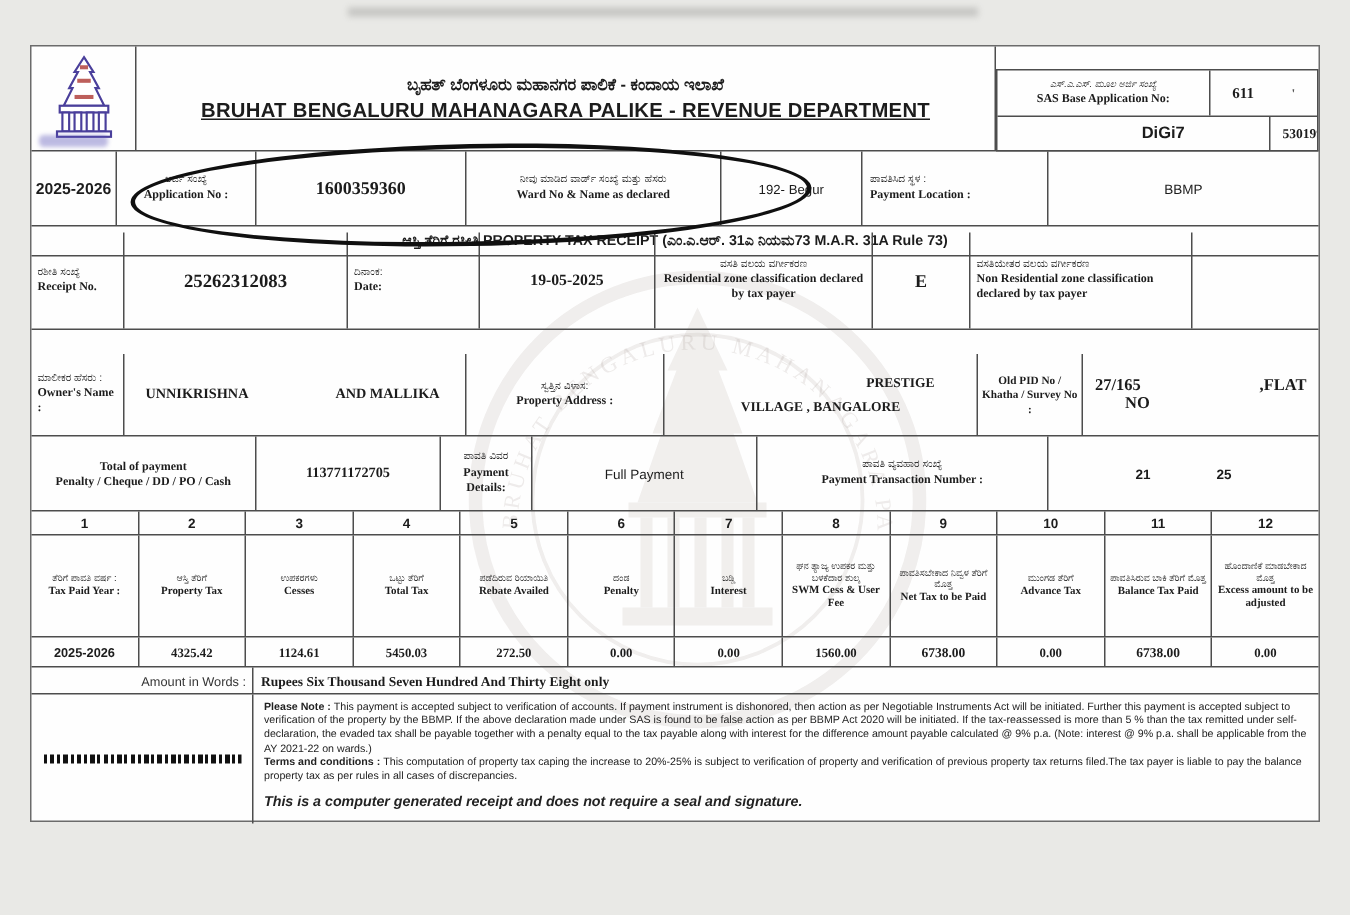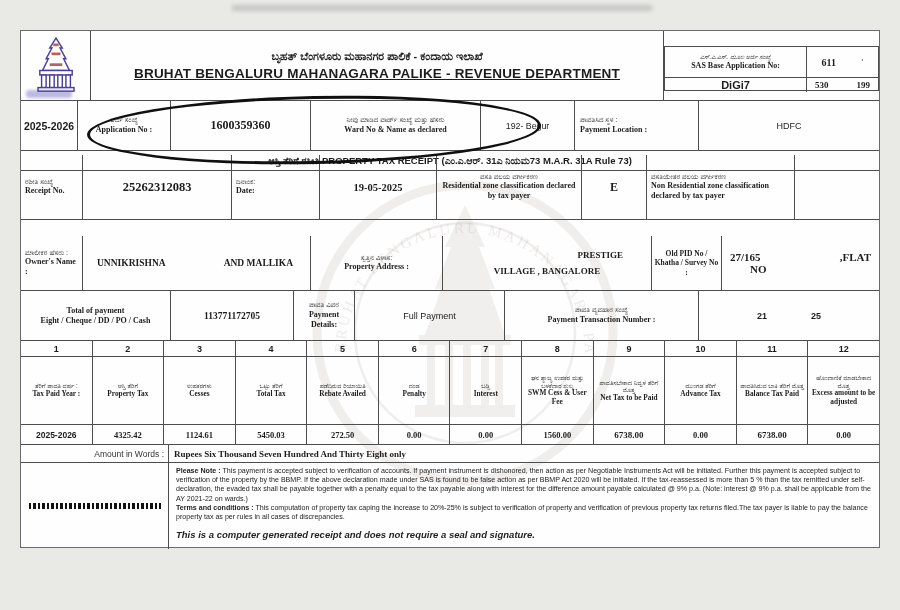--- a/index.html
+++ b/index.html
@@ -83,32 +83,32 @@
           <rect x="25" y="18" width="10" height="3"></rect>
           <rect x="23" y="30" width="14" height="3"></rect>
         </g>
       </svg>
     </div>
     <div class="c" style="flex:1 1 auto;">
       <div class="hdr-kn">ಬೃಹತ್ ಬೆಂಗಳೂರು ಮಹಾನಗರ ಪಾಲಿಕೆ - ಕಂದಾಯ ಇಲಾಖೆ</div>
       <div class="hdr-en">BRUHAT BENGALURU MAHANAGARA PALIKE - REVENUE DEPARTMENT</div>
     </div>
     <div style="flex:0 0 215px;position:relative;box-sizing:border-box;">
-      <div style="position:absolute;left:0;right:0;top:15px;height:45px;border:1px solid #4d4d4d;box-sizing:border-box;display:flex;flex-direction:column;">
+      <div style="position:absolute;left:0;right:0;top:15px;height:55px;border:1px solid #4d4d4d;box-sizing:border-box;display:flex;flex-direction:column;">
         <div style="flex:0 0 31px;display:flex;border-bottom:1px solid #4d4d4d;box-sizing:border-box;">
           <div class="c noB" style="flex:0 0 142px;border-bottom:none;">
             <div class="knSm" style="font-style:italic;">ಎಸ್.ಎ.ಎಸ್. ಮೂಲ ಅರ್ಜಿ ಸಂಖ್ಯೆ</div>
             <div class="lbl">SAS Base Application No:</div>
           </div>
           <div class="c noR" style="flex:1;flex-direction:row;justify-content:space-around;">
             <span class="val" style="font-size:10px;">611</span>
             <span class="val" style="font-size:9px;color:#555;">'</span>
           </div>
         </div>
-        <div style="flex:1;display:flex;">
+        <div style="flex:1;display:flex;padding-left:40px;">
           <div class="c noB" style="flex:0 0 142px;">
             <span class="sans" style="font-weight:bold;font-size:11px;">DiGi7</span>
           </div>
           <div class="c noR noB" style="flex:1;flex-direction:row;justify-content:space-between;padding:0 8px;">
             <span class="val" style="font-size:9px;">530</span>
             <span class="val" style="font-size:9px;">199</span>
           </div>
         </div>
       </div>
     </div>
@@ -130,21 +130,21 @@
       <div class="lbl">Ward No &amp; Name as declared</div>
     </div>
     <div class="c" style="flex:0 0 94px;">
       <span class="sans" style="font-size:8.8px;">192- Begur</span>
     </div>
     <div class="c" style="flex:0 0 124px;align-items:flex-start;text-align:left;padding-left:5px;">
       <div class="kn">ಪಾವತಿಸಿದ ಸ್ಥಳ :</div>
       <div class="lbl">Payment Location :</div>
     </div>
     <div class="c noR" style="flex:1;">
-      <span class="sans" style="font-size:9px;">HDFC</span>
+      <span class="sans" style="font-size:9px;">BBMP</span>
     </div>
   </div>
 
   <div class="row" style="top:120px;height:20px;align-items:center;justify-content:center;">
     <span class="sans" style="font-weight:bold;font-size:9.5px;">ಆಸ್ತಿ ತೆರಿಗೆ ರಸೀತಿ PROPERTY TAX RECEIPT (ಎಂ.ಎ.ಆರ್. 31ಎ ನಿಯಮ73 M.A.R. 31A Rule 73)</span>
   </div>
 
   <div class="row" style="top:124px;height:65px;">
     <div class="c" style="flex:0 0 62px;align-items:flex-start;text-align:left;padding-left:4px;">
       <div class="kn">ರಶೀತಿ ಸಂಖ್ಯೆ</div>
@@ -201,21 +201,21 @@
         <span class="val" style="font-size:11px;">27/165</span>
         <span class="val" style="font-size:11px;">,FLAT</span>
       </div>
       <div class="val" style="font-size:11px;align-self:flex-start;padding-left:26px;">NO</div>
     </div>
   </div>
 
   <div class="row" style="top:260px;height:50px;">
     <div class="c" style="flex:0 0 150px;">
       <div class="lbl">Total of payment</div>
-      <div class="lbl">Eight / Cheque / DD / PO / Cash</div>
+      <div class="lbl">Penalty / Cheque / DD / PO / Cash</div>
     </div>
     <div class="c" style="flex:0 0 123px;">
       <span class="val" style="font-size:9.5px;">113771172705</span>
     </div>
     <div class="c" style="flex:0 0 61px;">
       <div class="kn">ಪಾವತಿ ವಿವರ</div>
       <div class="lbl">Payment Details:</div>
     </div>
     <div class="c" style="flex:0 0 150px;">
       <span class="sans" style="font-size:9px;">Full Payment</span>

